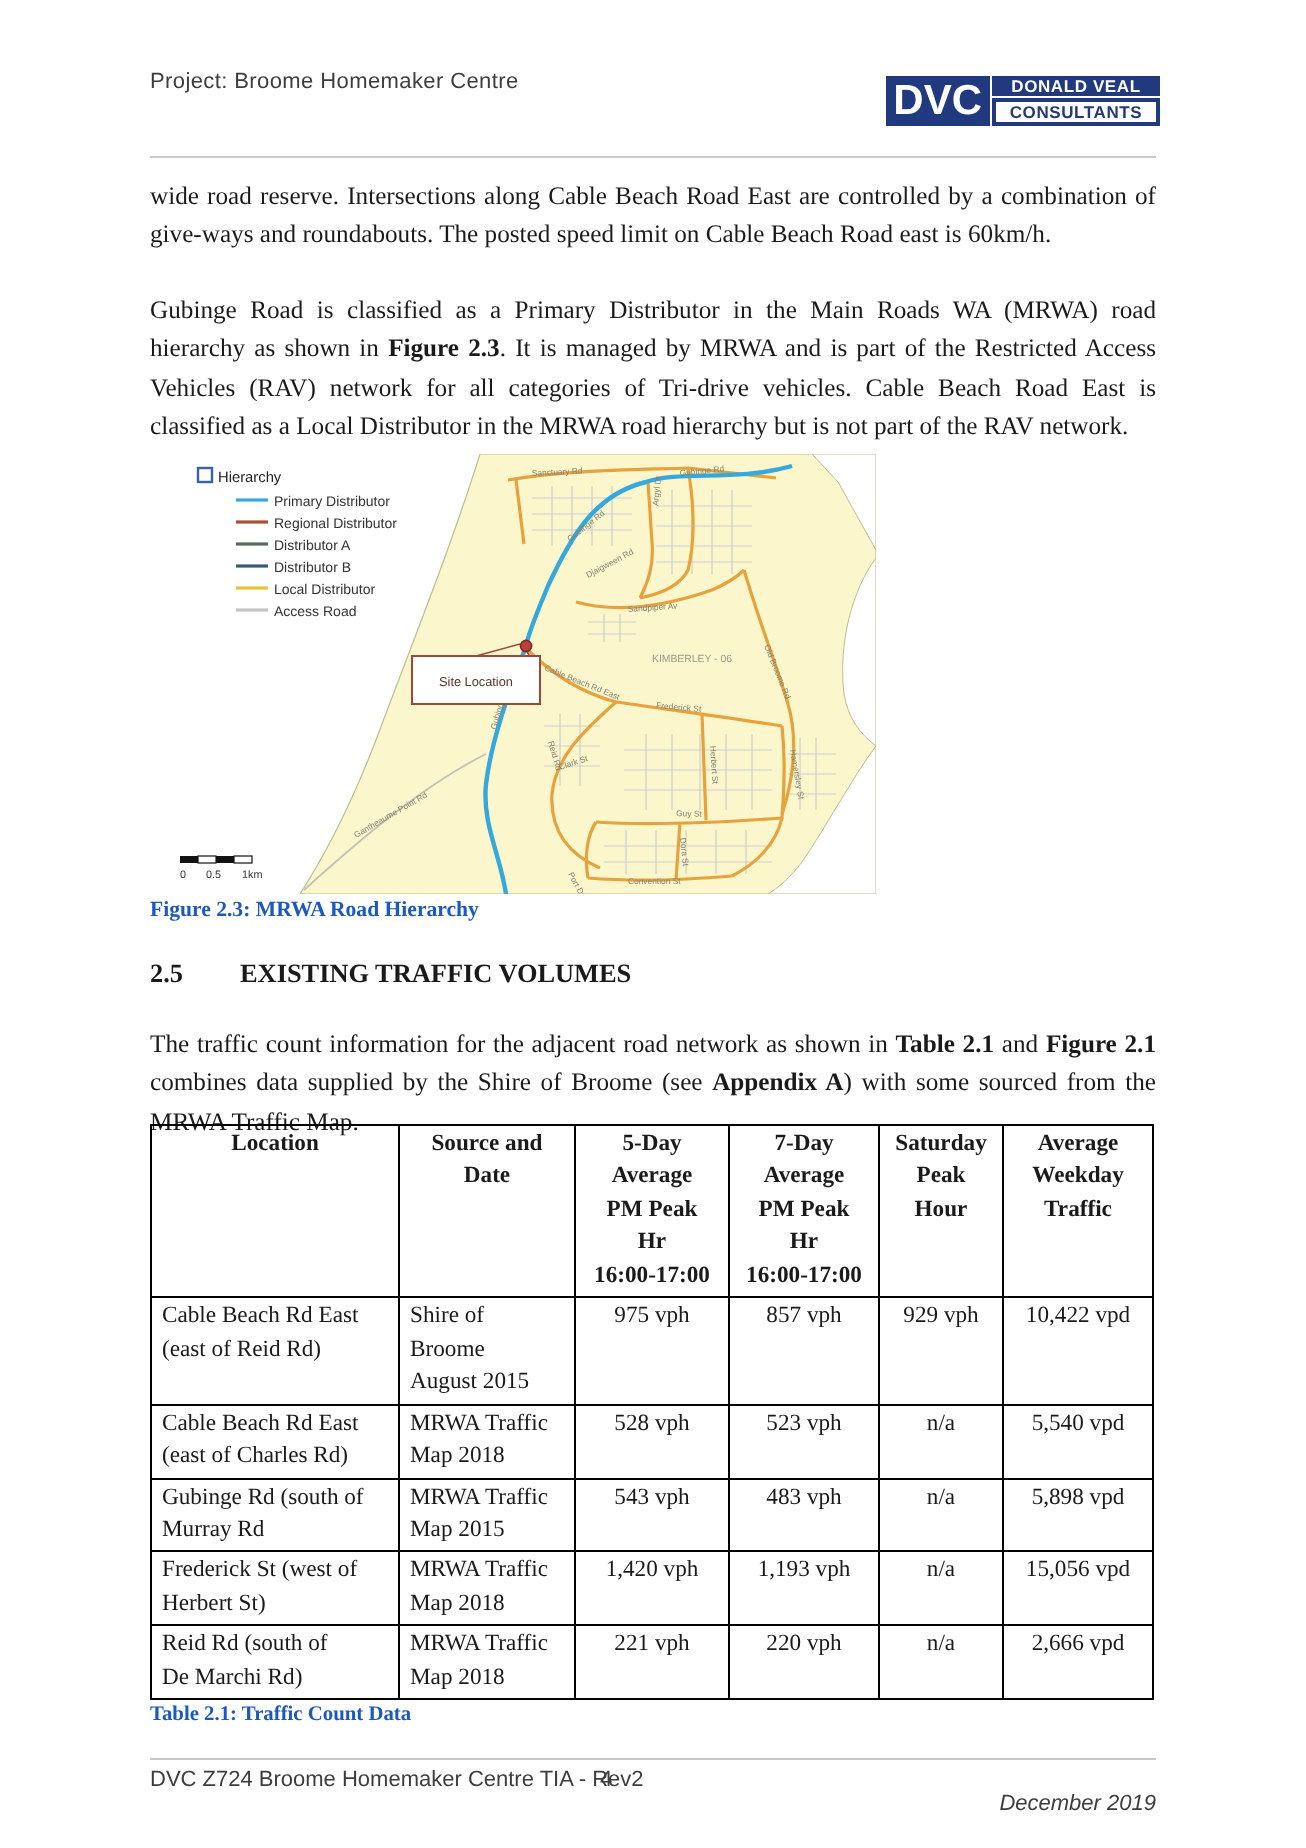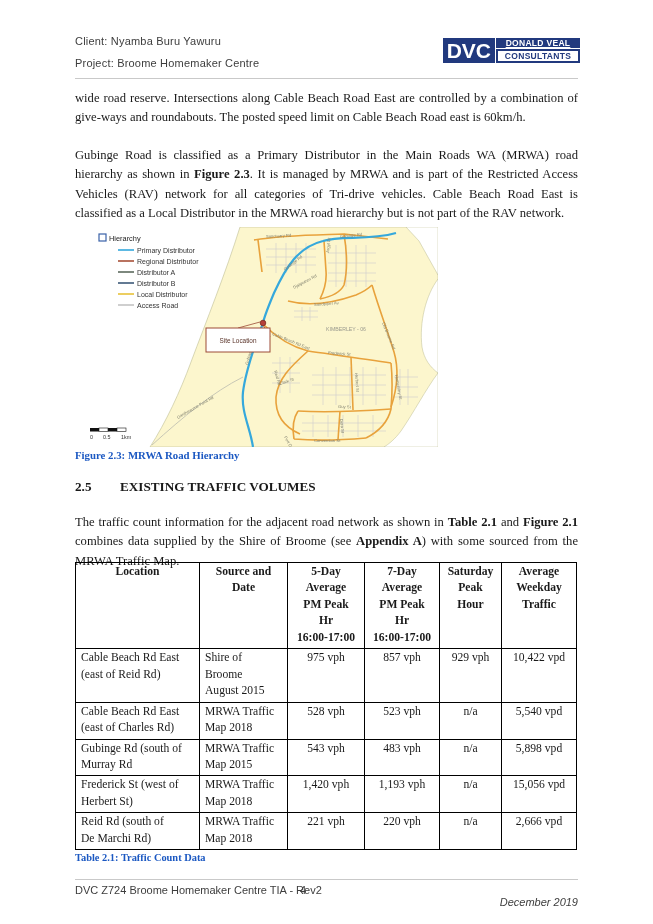--- a/index.html
+++ b/index.html
@@ -10,21 +10,21 @@
   .content{position:absolute;left:75px;width:503px;}
 
   
   .hdr{position:absolute;top:30px;left:75px;right:75px;height:48px;}
   .hdr-left{font-family:"Liberation Sans",sans-serif;font-size:11px;color:#3d3d3d;line-height:22px;letter-spacing:.2px;}
   .logo{position:absolute;right:-2px;top:4px;display:flex;align-items:flex-end;height:29px;}
   .logo-dvc{color:#fff;font-family:"Liberation Sans",sans-serif;font-weight:800;font-size:21px;
     padding:1px 4px 0 4px;display:flex;align-items:center;letter-spacing:0px;}
   .logo-right{display:flex;flex-direction:column;margin-left:1px;width:84px;}
   .logo-top{color:#fff;font-family:"Liberation Sans",sans-serif;font-weight:700;font-size:8.5px;
-    display:flex;align-items:center;justify-content:center;flex:1;letter-spacing:.3px;text-decoration:underline;}
+    display:flex;align-items:center;justify-content:center;flex:1;letter-spacing:.3px;}
   .logo-bot{background:#fff;font-family:"Liberation Sans",sans-serif;font-weight:700;font-size:8.5px;
     display:flex;align-items:center;justify-content:center;flex:1;margin-top:1px;letter-spacing:.3px;}
   .hdr-rule{position:absolute;top:78px;left:75px;width:503px;border-top:1px solid #c9c9c9;}
 
   
   .para{font-size:12.6px;line-height:1.54;text-align:justify;margin:0;}
   #p1{top:89px;}
   #p2{top:146px;}
   #p3{top:513px;}
   b{font-weight:bold;}
@@ -53,21 +53,20 @@
   .ftr .pageno{position:absolute;left:225px;top:0;}
   .ftr .right{position:absolute;right:0;top:12px;font-style:italic;}
 
   svg text{font-family:"Liberation Sans",sans-serif;}
 </style>
 </head>
 <body>
 
 <div class="hdr">
   <div class="hdr-left">
-    <div>Client: Nyamba Buru Yawuru</div>
     <div>Project: Broome Homemaker Centre</div>
   </div>
   <div class="logo">
     <div class="logo-dvc" style="background-color: rgb(33, 57, 126);">DVC</div>
     <div class="logo-right">
       <div class="logo-top" style="background-color: rgb(33, 57, 126);">DONALD VEAL</div>
       <div class="logo-bot" style="color: rgb(33, 57, 126); border: 2px solid rgb(33, 57, 126);">CONSULTANTS</div>
     </div>
   </div>
 </div>

